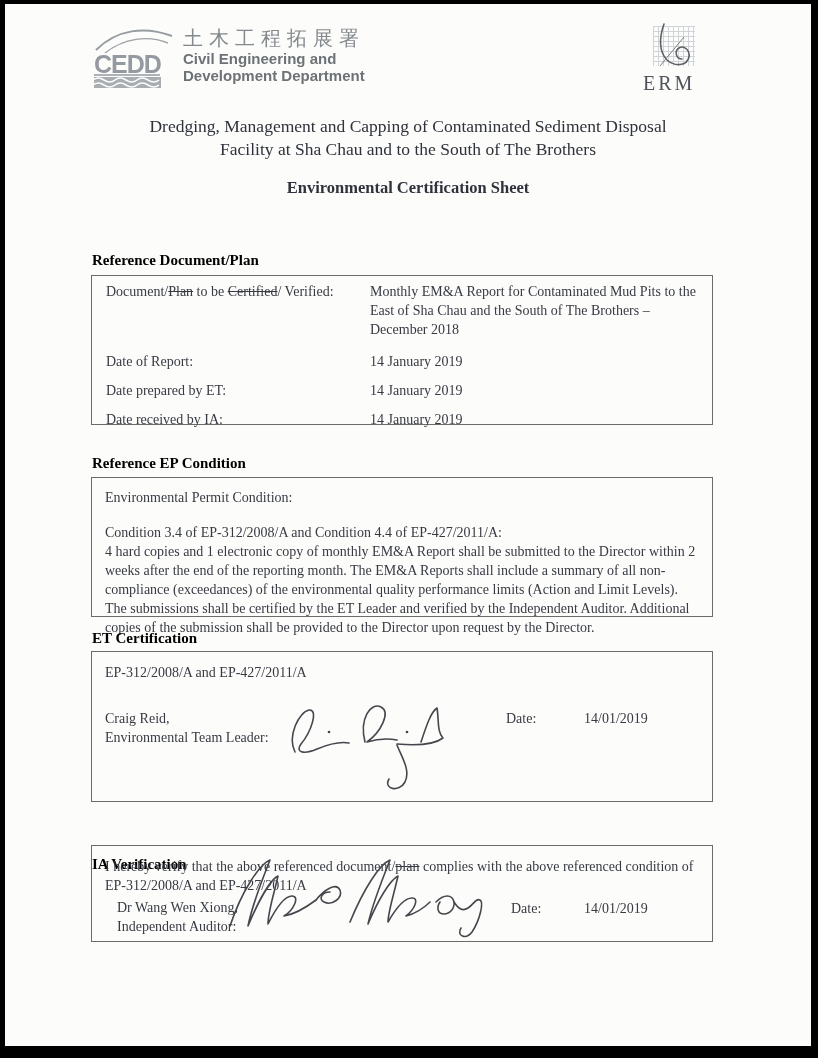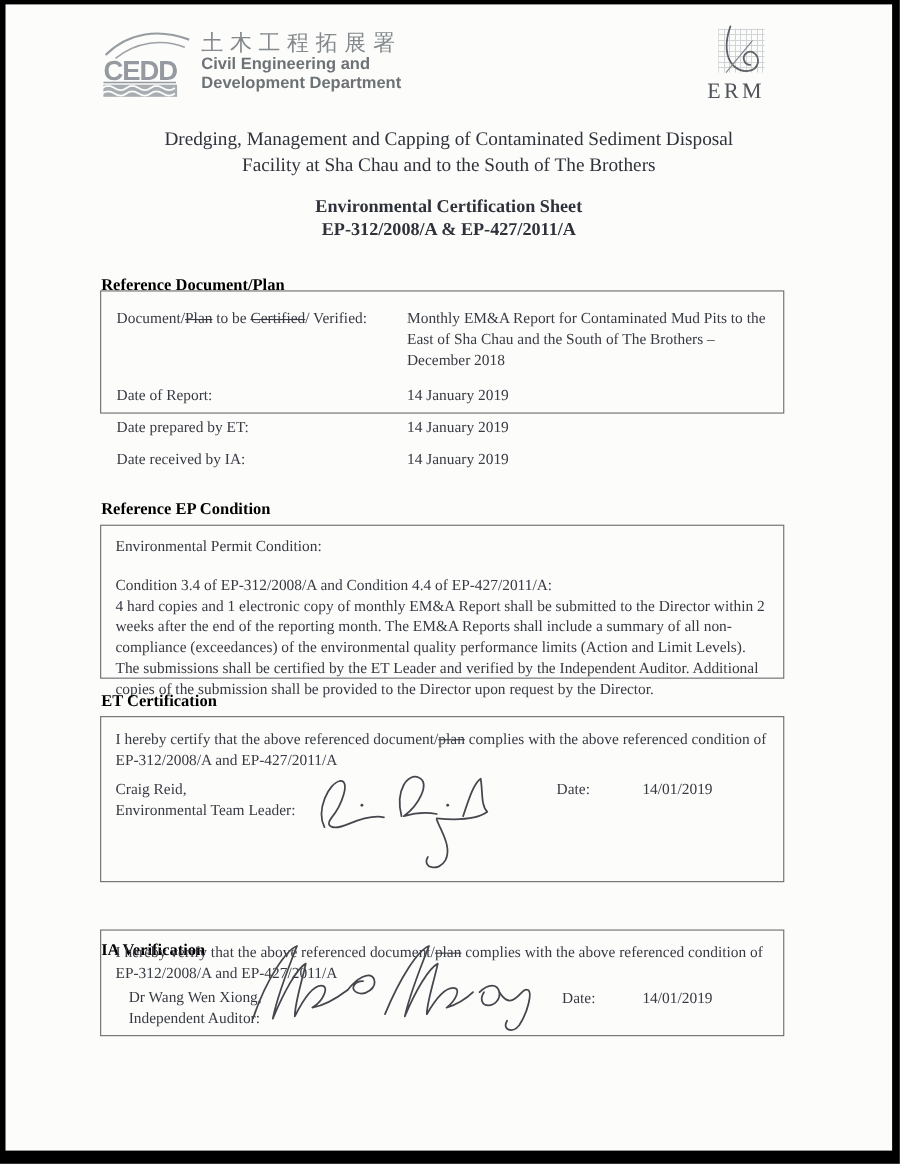--- a/index.html
+++ b/index.html
@@ -34,21 +34,21 @@
          font-weight:normal;font-size:17.5px;line-height:23px;color:#2f323b;}
   .subtitle{position:absolute;left:0;top:173px;width:100%;text-align:center;
          font-weight:bold;font-size:16.5px;line-height:21px;color:#2f323b;}
   
   .sec-heading{position:absolute;left:87px;font-weight:bold;font-size:15px;color:#000000;}
   .h-refdoc{top:248px;}
   .h-refep{top:451px;}
   .h-etcert{top:626px;}
   .h-iaver{top:852px;}
   .box{position:absolute;left:86px;width:622px;border:1px solid #6a6b6d;background:transparent;box-sizing:border-box;}
-  .box-refdoc{top:260px;height:112px;padding:16px 14px;}
+  .box-refdoc{top:271px;height:150px;padding:6px 14px;}
   .box-refep{top:473px;height:140px;padding:10px 13px;}
   .box-etcert{top:647px;height:151px;padding:11px 13px;}
   .box-iaver{top:841px;height:97px;padding:11px 13px;}
   .box, .box div, .box span{font-size:14px;line-height:19px;}
   .kv{display:flex;}
   .kv .k{width:264px;flex:0 0 auto;}
   .kv .v{width:330px;}
   .kv + .kv{margin-top:10px;}
   .kv.first{margin-bottom:0;}
   .strike{text-decoration:line-through;}
@@ -95,21 +95,20 @@
     </div>
     <div class="erm-label">ERM</div>
   </div>
 
   <div class="title">
     <div>Dredging, Management and Capping of Contaminated Sediment Disposal</div>
     <div>Facility at Sha Chau and to the South of The Brothers</div>
   </div>
   <div class="subtitle">
     <div>Environmental Certification Sheet</div>
-    <div>EP-312/2008/A &amp; EP-427/2011/A</div>
   </div>
 
   <div class="sec-heading h-refdoc">Reference Document/Plan</div>
   <div class="box box-refdoc">
     <div class="kv first">
       <div class="k"><span>Document/</span><span class="strike">Plan</span><span> to be </span><span class="strike">Certified</span><span>/ Verified:</span></div>
       <div class="v">Monthly EM&amp;A Report for Contaminated Mud Pits to the East of Sha Chau and the South of The Brothers – December 2018</div>
     </div>
     <div class="kv" style="margin-top:13px;">
       <div class="k">Date of Report:</div>
@@ -128,21 +127,20 @@
   <div class="sec-heading h-refep">Reference EP Condition</div>
   <div class="box box-refep">
     <div class="refep-body">Environmental Permit Condition:</div>
     <div class="refep-gap"></div>
     <div class="refep-body">Condition 3.4 of EP-312/2008/A and Condition 4.4 of EP-427/2011/A:</div>
     <div class="refep-body">4 hard copies and 1 electronic copy of monthly EM&amp;A Report shall be submitted to the Director within 2 weeks after the end of the reporting month. The EM&amp;A Reports shall include a summary of all non-compliance (exceedances) of the environmental quality performance limits (Action and Limit Levels). The submissions shall be certified by the ET Leader and verified by the Independent Auditor. Additional copies of the submission shall be provided to the Director upon request by the Director.</div>
   </div>
 
   <div class="sec-heading h-etcert">ET Certification</div>
   <div class="box box-etcert">
-    <div class="statement"><span>I hereby certify that the above referenced document/</span><span class="strike">plan</span><span> complies with the above referenced condition of</span></div>
     <div class="statement">EP-312/2008/A and EP-427/2011/A</div>
     <div class="signer" style="left:13px;top:57px;">
       <div>Craig Reid,</div>
       <div>Environmental Team Leader:</div>
     </div>
     <svg class="sig" style="left:185px;top:38px;" width="215" height="110" viewBox="0 0 215 110">
       <path d="M18 62 C10 46 22 22 32 20 C42 19 34 42 24 54 C18 62 26 65 40 59 C52 54 62 51 72 53"></path>
       <circle cx="52" cy="42" r="1.3" fill="#45474d" stroke="none"></circle>
       <path d="M88 52 C82 28 94 12 104 17 C114 22 104 42 90 52 C100 49 110 48 120 50"></path>
       <circle cx="130" cy="42" r="1.3" fill="#45474d" stroke="none"></circle>

